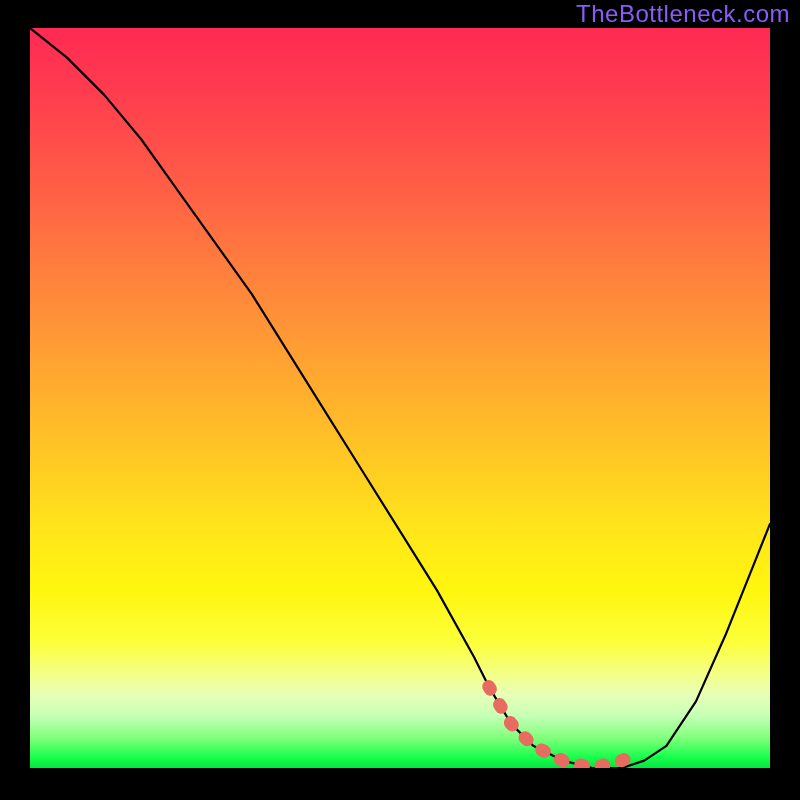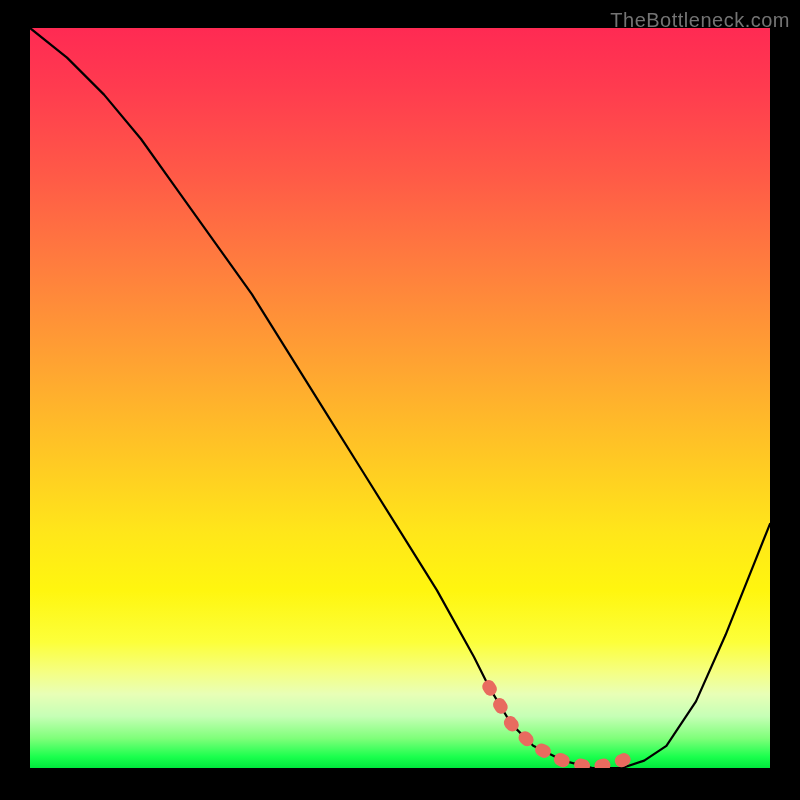--- a/index.html
+++ b/index.html
@@ -12,24 +12,24 @@
     font-family: Arial, Helvetica, sans-serif;
   }
   .outer {
     position: relative;
     width: 800px;
     height: 800px;
     background: #000;
   }
   .watermark {
     position: absolute;
-    top: 9px;
+    top: 0;
     right: 10px;
-    color: #737373;
-    font-size: 20px;
+    color: #8b5cf6;
+    font-size: 24px;
     font-weight: 500;
     letter-spacing: 0.5px;
     z-index: 10;
   }
   .plot {
     position: absolute;
     
     left: 30px;
     top: 28px;
     width: 740px;

